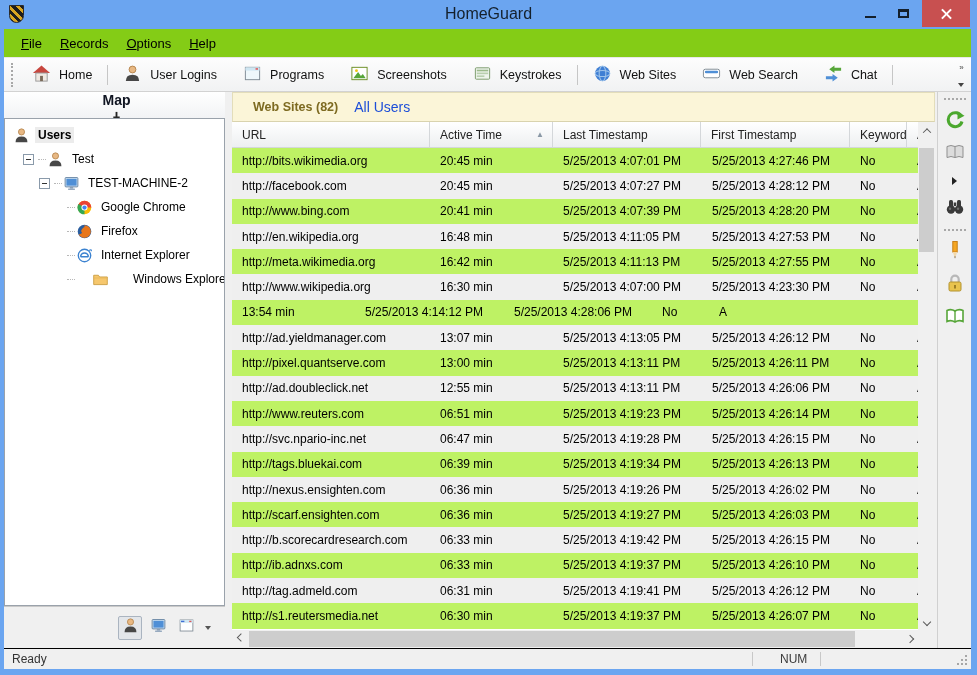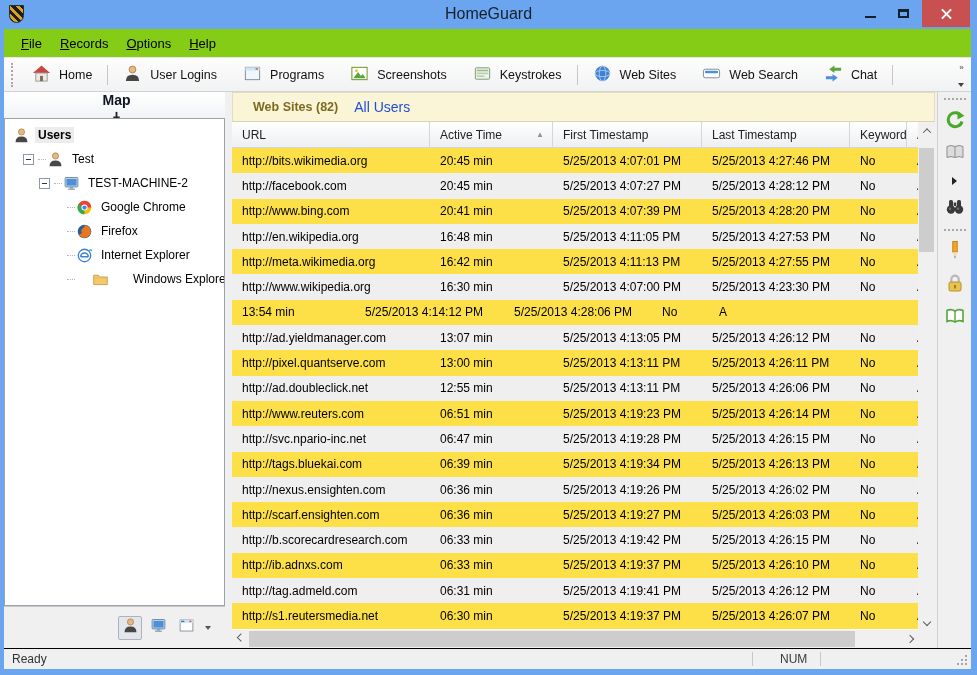--- a/index.html
+++ b/index.html
@@ -68,21 +68,21 @@
   .yb-title { font-weight:bold; font-size:12.5px; color:#7D6A21; }
   .yb-sub { font-size:14px; color:#1d4ed8; }
   .table-zone { flex:1; display:flex; min-height:0; }
   .table-region { width:686px; display:flex; flex-direction:column; min-height:0; }
   .thead { height:26px; display:flex; background:linear-gradient(#ffffff,#edeff1); border-bottom:1px solid #d4d7da; }
   .th { display:flex; align-items:center; padding-left:10px; font-size:12px; color:#222;
     border-right:1px solid #d4d7da; flex:none; overflow:hidden; }
   .sort-arrow { margin-left:auto; margin-right:8px; font-size:8px; color:#8a98a6; }
   .col-url{width:198px} .col-active{width:123px} .col-first{width:149px} .col-last{width:148px} .col-kw{width:57px} .col-cut{width:28px; border-right:none}
   .tbody { flex:1; background:#fff; overflow:hidden; }
-  .trow { display:flex; height:25.3px; background:#fde047; }
+  .trow { display:flex; height:25.3px; background:#bef264; }
   .trow.alt { background:#efefef; }
   .td { display:flex; align-items:center; padding-left:10px; font-size:12px; color:#000; flex:none; overflow:hidden; white-space:nowrap; }
   
   .hscroll { height:18px; background:#f0f0f0; display:flex; align-items:stretch; }
   .sb-btn { width:17px; display:flex; align-items:center; justify-content:center; background:#f0f0f0; }
   .htrack { flex:1; position:relative; }
   .hthumb { position:absolute; left:0; top:1px; bottom:1px; width:93%; background:#cdcdcd; }
   .vscroll-col { width:17px; display:flex; flex-direction:column; }
   .vscroll { flex:1; position:relative; background:#f0f0f0; }
   .vsb-btn { height:17px; display:flex; align-items:center; justify-content:center; }
@@ -338,25 +338,25 @@
         <div class="table-zone">
           <div class="table-region">
             <div class="thead">
               <div class="th col-url">
                   <span>URL</span>
                 </div>
               <div class="th col-active">
                   <span>Active Time</span>
                   <span class="sort-arrow">▲</span>
                 </div>
+              <div class="th col-last">
+                  <span>Last Timestamp</span>
+                </div>
               <div class="th col-first">
                   <span>First Timestamp</span>
-                </div>
-              <div class="th col-last">
-                  <span>Last Timestamp</span>
                 </div>
               <div class="th col-kw">
                   <span>Keywords</span>
                 </div>
               <div class="th col-cut">
                   <span>A</span>
                 </div>
             </div>
             <div class="tbody">
                 <div class="trow">

